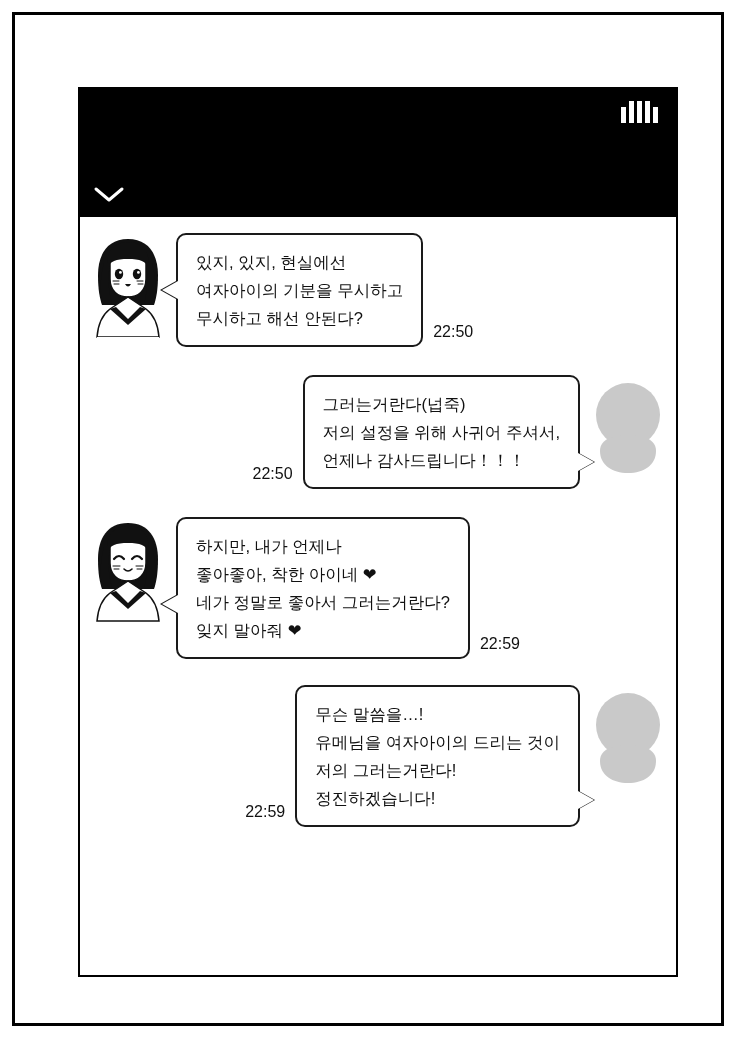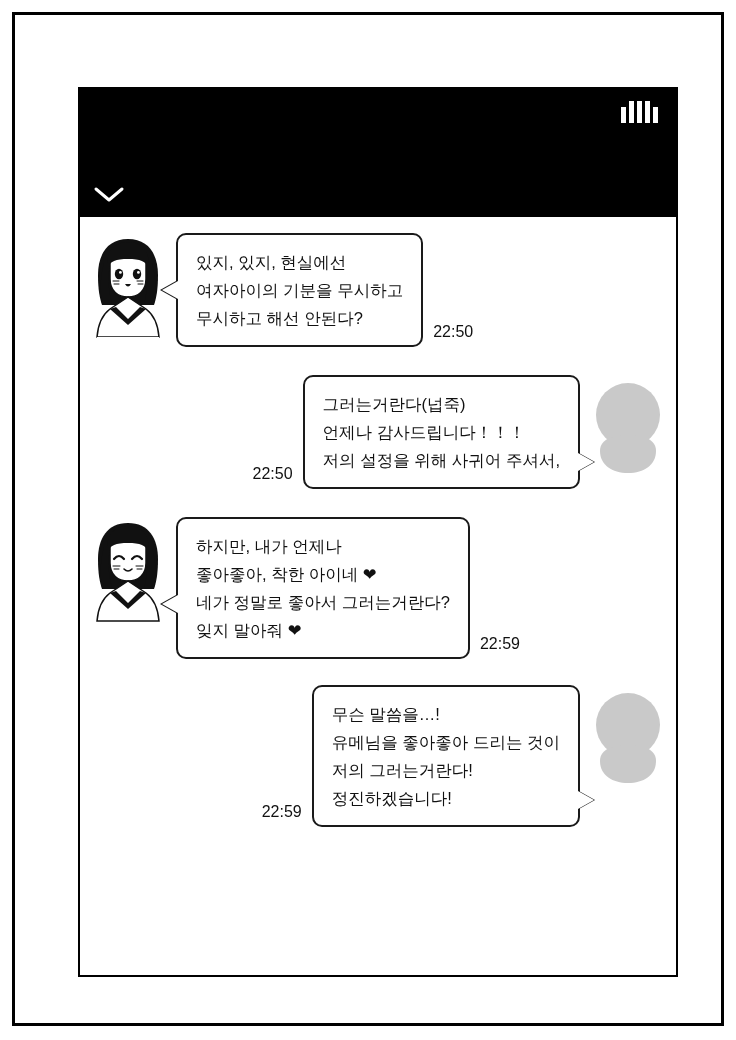--- a/index.html
+++ b/index.html
@@ -220,22 +220,22 @@
           <p>무시하고 해선 안된다?</p>
         </div>
         <div class="timestamp">22:50</div>
       </div>
 
       <div class="msg-row outgoing" style="margin-top:28px;">
         <div class="timestamp">22:50</div>
         <div class="bubble right-tail">
           <div class="tail"></div>
           <p>그러는거란다(넙죽)</p>
+          <p>저의 설정을 위해 사귀어 주셔서,</p>
           <p>언제나 감사드립니다！！！</p>
-          <p>저의 설정을 위해 사귀어 주셔서,</p>
         </div>
         <div class="avatar blank">
           <svg viewBox="0 0 96 110" width="96" height="110">
             <circle cx="48" cy="40" r="32" fill="#c9c9c9"></circle>
             <path d="M20 76 C20 64 33 60 48 60 C63 60 76 64 76 76 C76 90 64 98 48 98 C32 98 20 90 20 76 Z" fill="#c9c9c9"></path>
           </svg>
         </div>
       </div>
 
       <div class="msg-row incoming" style="margin-top:28px;">
@@ -264,21 +264,21 @@
           <p>잊지 말아줘 ❤</p>
         </div>
         <div class="timestamp">22:59</div>
       </div>
 
       <div class="msg-row outgoing" style="margin-top:26px;">
         <div class="timestamp">22:59</div>
         <div class="bubble right-tail">
           <div class="tail"></div>
           <p>무슨 말씀을…!</p>
-          <p>유메님을 좋아좋아 드리는 것이</p>
+          <p>유메님을 여자아이의 드리는 것이</p>
           <p>저의 그러는거란다!</p>
           <p>정진하겠습니다!</p>
         </div>
         <div class="avatar blank">
           <svg viewBox="0 0 96 110" width="96" height="110">
             <circle cx="48" cy="40" r="32" fill="#c9c9c9"></circle>
             <path d="M20 76 C20 64 33 60 48 60 C63 60 76 64 76 76 C76 90 64 98 48 98 C32 98 20 90 20 76 Z" fill="#c9c9c9"></path>
           </svg>
         </div>
       </div>

